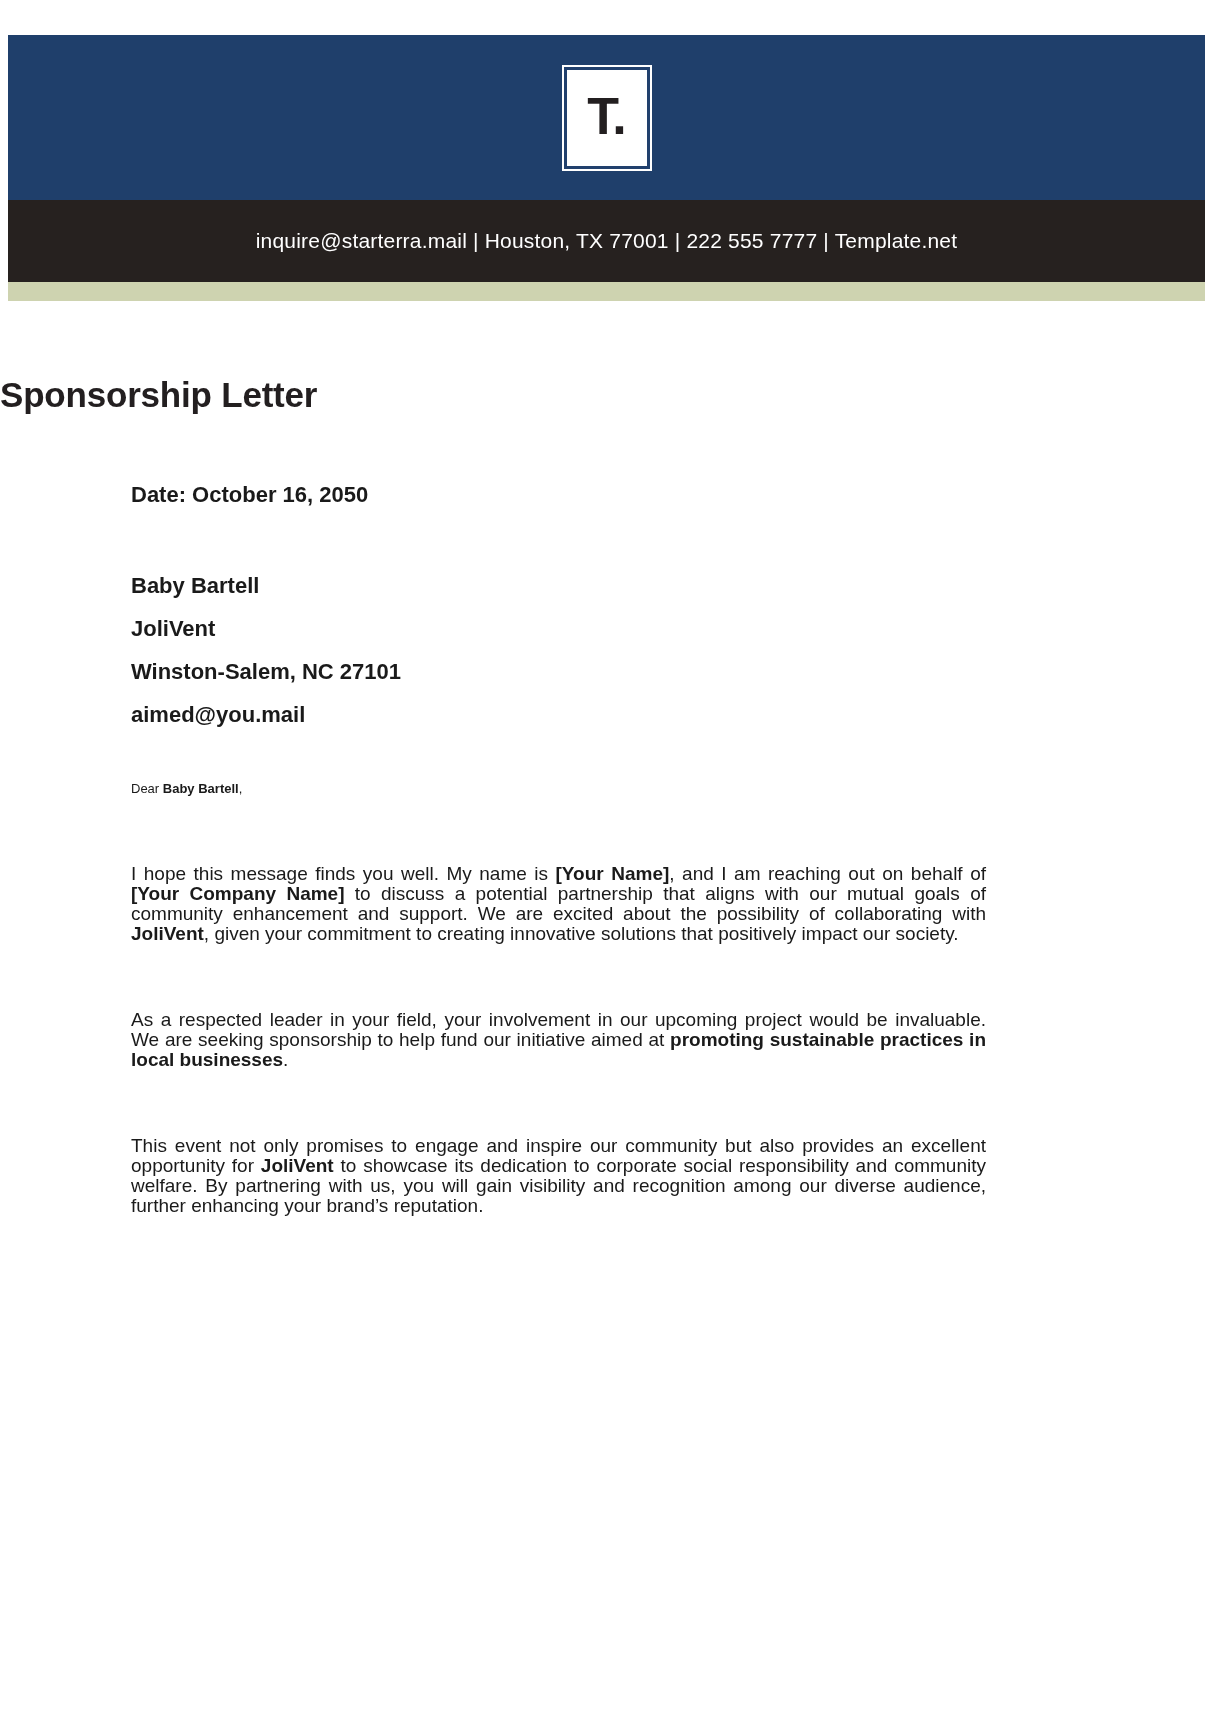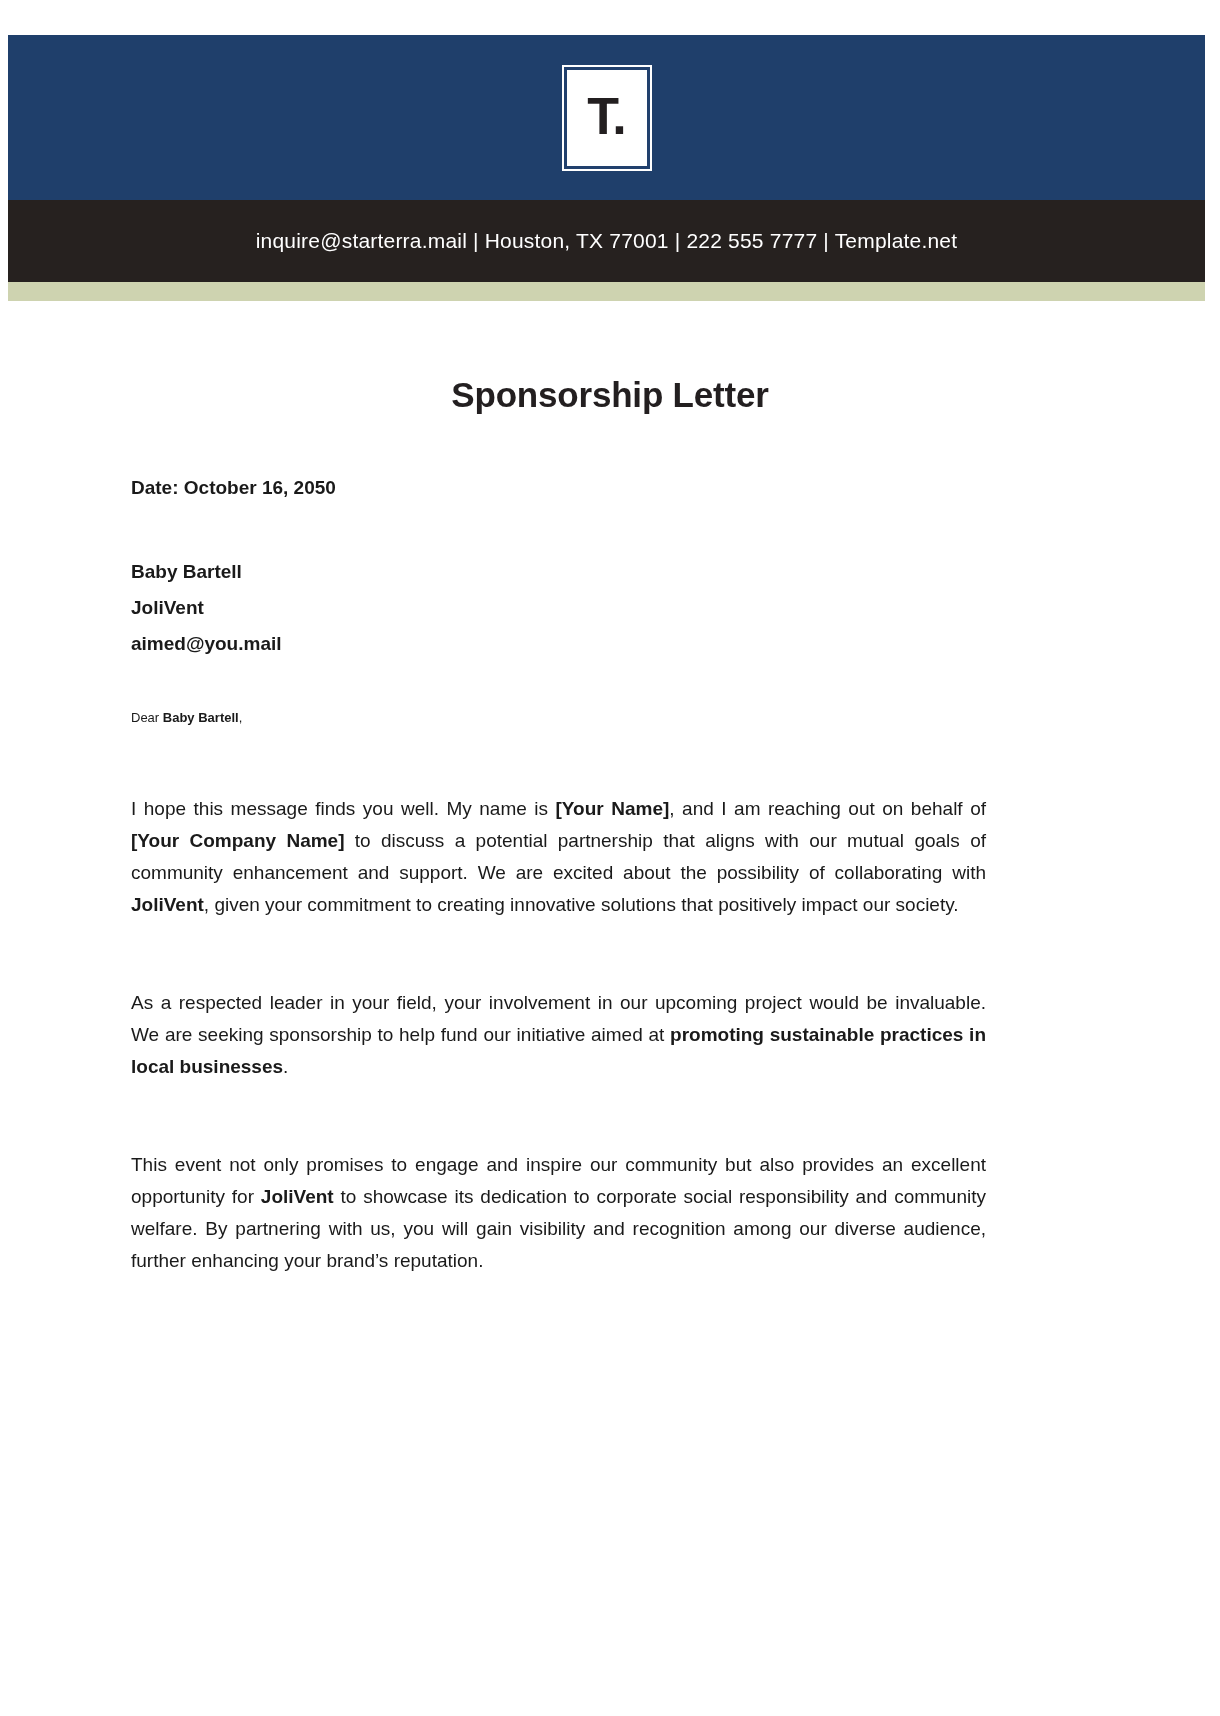--- a/index.html
+++ b/index.html
@@ -83,55 +83,55 @@
     height: 19px;
     background: #ced3b0;
   }
 
   
   .doc-title {
     position: absolute;
     left: 0;
     top: 375px;
     width: 1220px;
-    text-align: center;
     font-size: 35px;
     font-weight: bold;
     color: #231f20;
     letter-spacing: -0.2px;
   }
 
   .content {
     position: absolute;
     left: 131px;
     top: 470px;
     width: 855px;
   }
 
   .meta-line {
-    font-size: 19px;
+    font-size: 22px;
     font-weight: bold;
     color: #1a1a1a;
     line-height: 36px;
+    margin-top: 7px;
   }
 
   .spacer-lg { height: 48px; }
   .spacer-md { height: 38px; }
   .spacer-sm { height: 28px; }
 
   .salutation {
     font-size: 13px;
     color: #1a1a1a;
     line-height: 36px;
   }
 
   .para {
     font-size: 19px;
     color: #1a1a1a;
-    line-height: 32px;
+    line-height: 20px;
     text-align: justify;
     text-justify: inter-word;
   }
 
   .para b, .salutation b, .meta-line b { font-weight: bold; }
 </style>
 </head>
 <body>
 
 <div class="page">
@@ -151,20 +151,21 @@
   <div class="doc-title">Sponsorship Letter</div>
 
   <div class="content">
 
     <div class="meta-line">Date: October 16, 2050</div>
 
     <div class="spacer-lg"></div>
 
     <div class="meta-line">Baby Bartell</div>
     <div class="meta-line">JoliVent</div>
+    <div class="meta-line">Winston-Salem, NC 27101</div>
     <div class="meta-line">aimed@you.mail</div>
 
     <div class="spacer-md"></div>
 
     <div class="salutation"><span>Dear </span><b>Baby Bartell</b><span>,</span></div>
 
     <div class="spacer-md"></div>
 
     <p class="para"><span>I hope this message finds you well. My name is </span><b>[Your Name]</b><span>, and I am reaching out on behalf of </span><b>[Your Company Name]</b><span> to discuss a potential partnership that aligns with our mutual goals of community enhancement and support. We are excited about the possibility of collaborating with </span><b>JoliVent</b><span>, given your commitment to creating innovative solutions that positively impact our society.</span></p>
 

